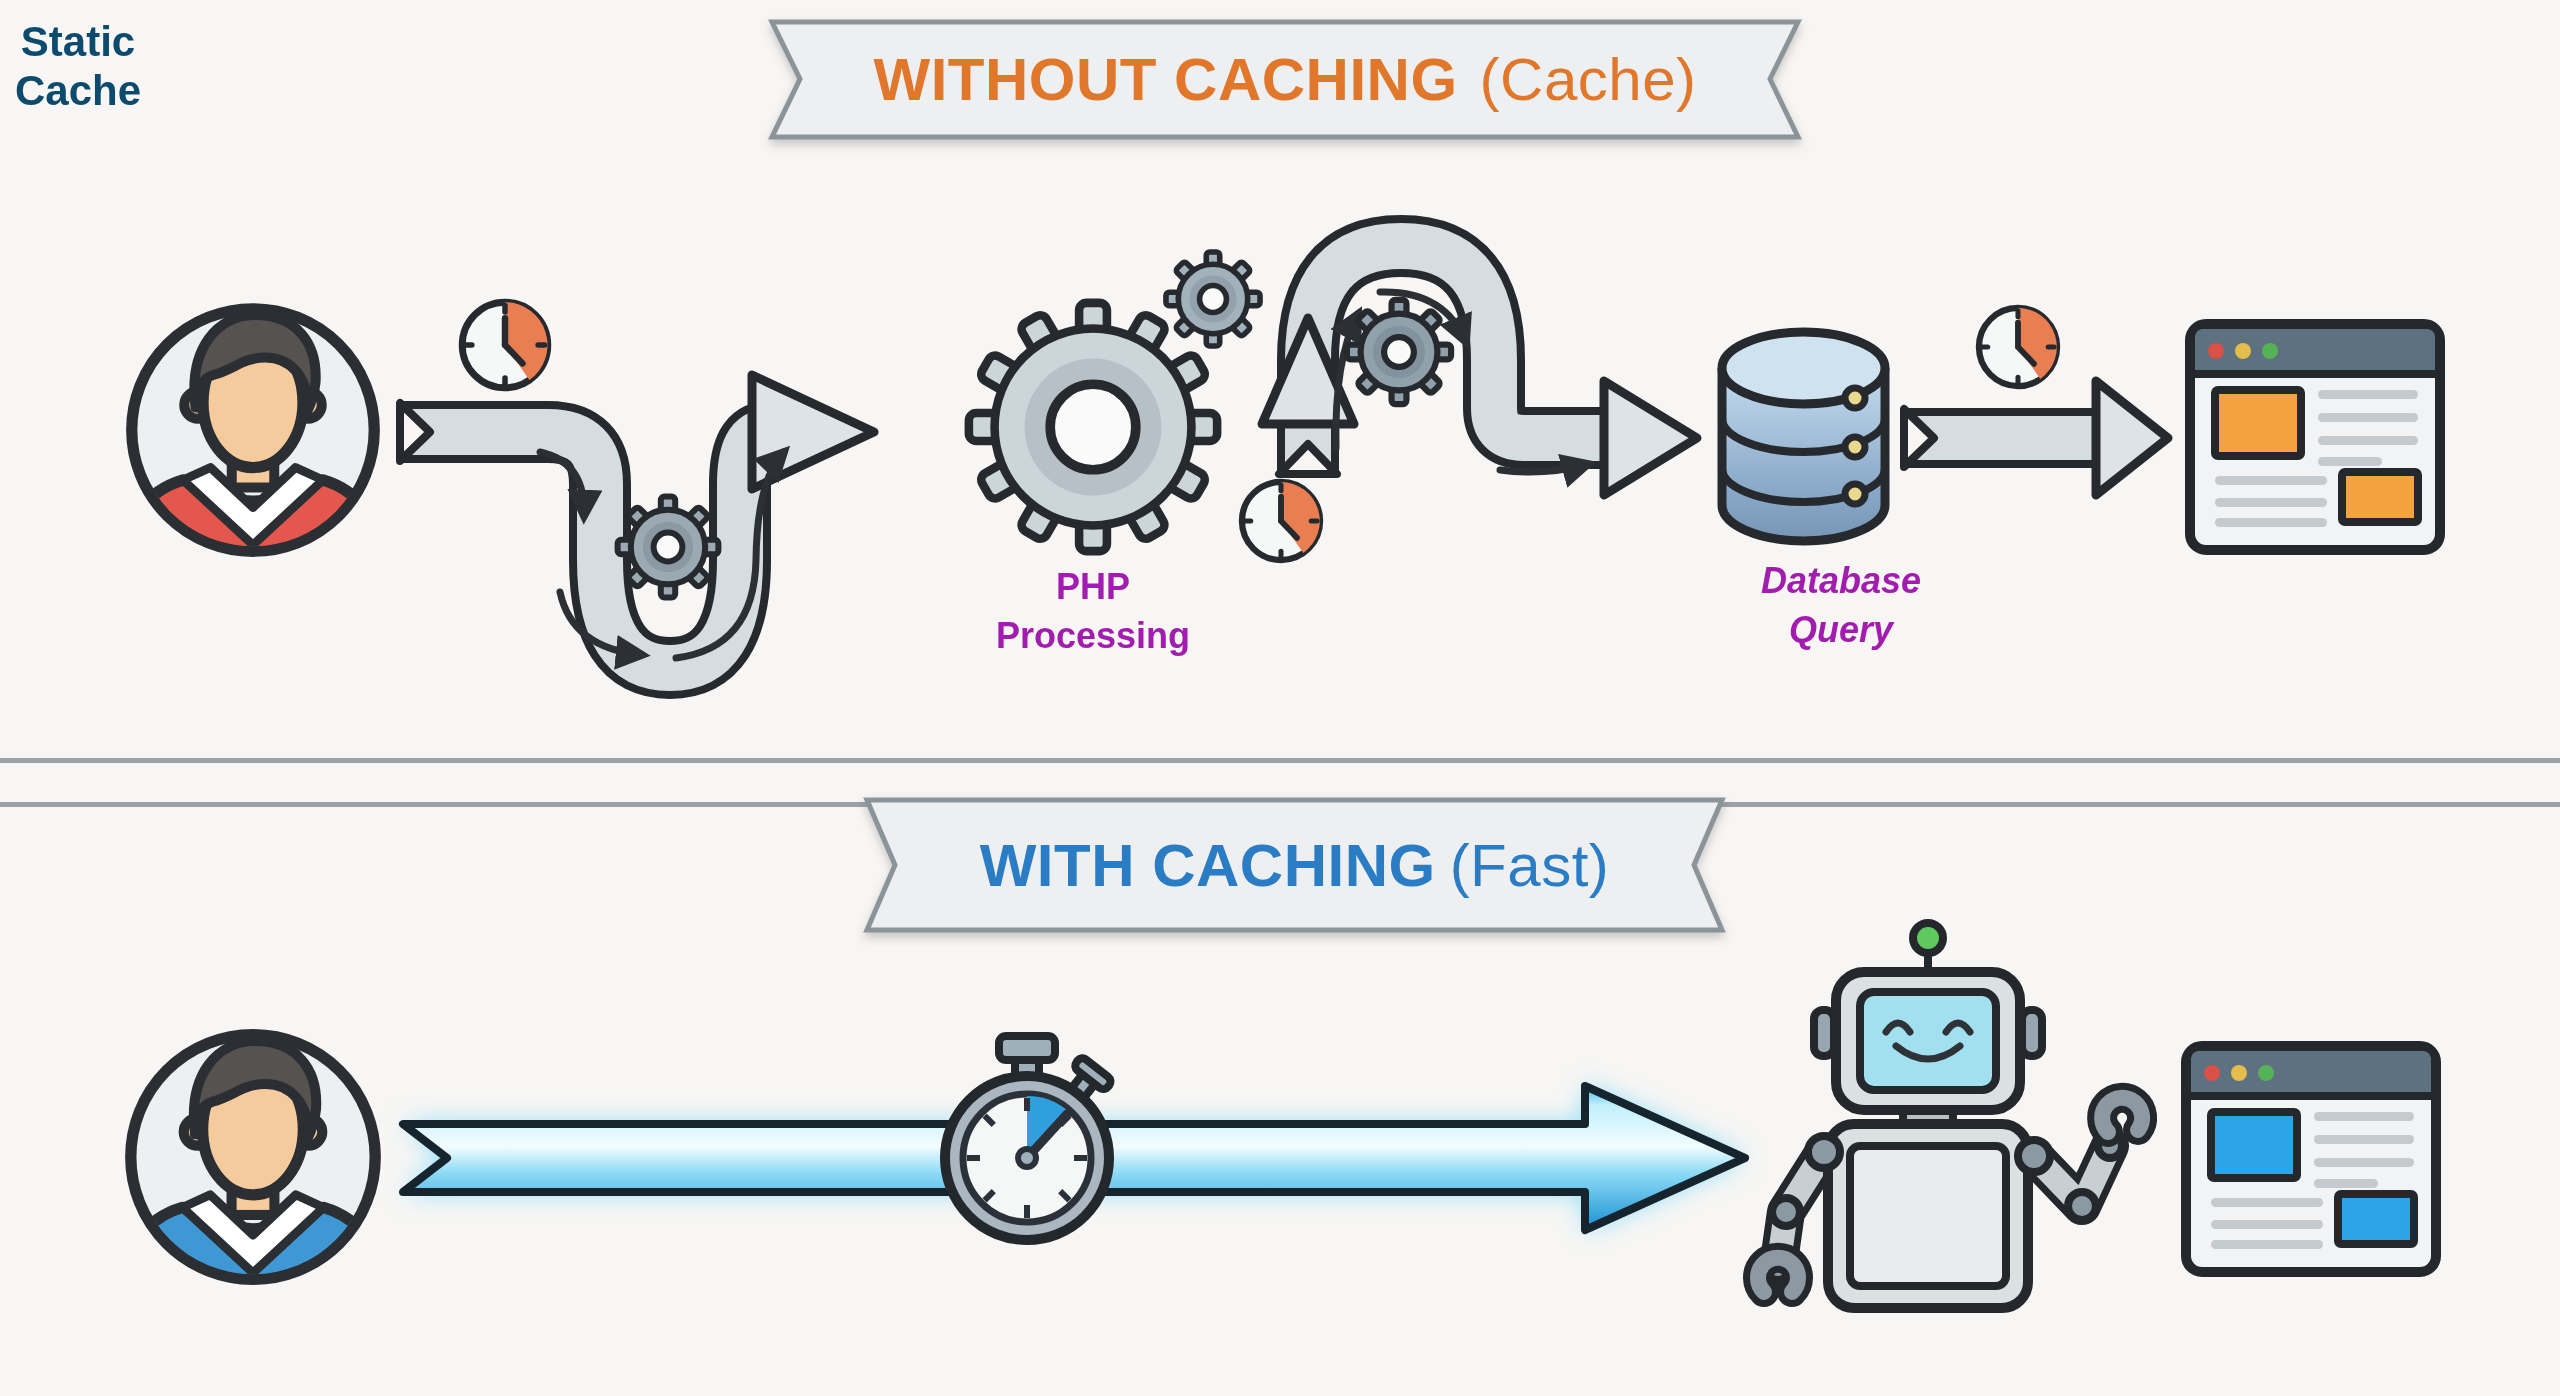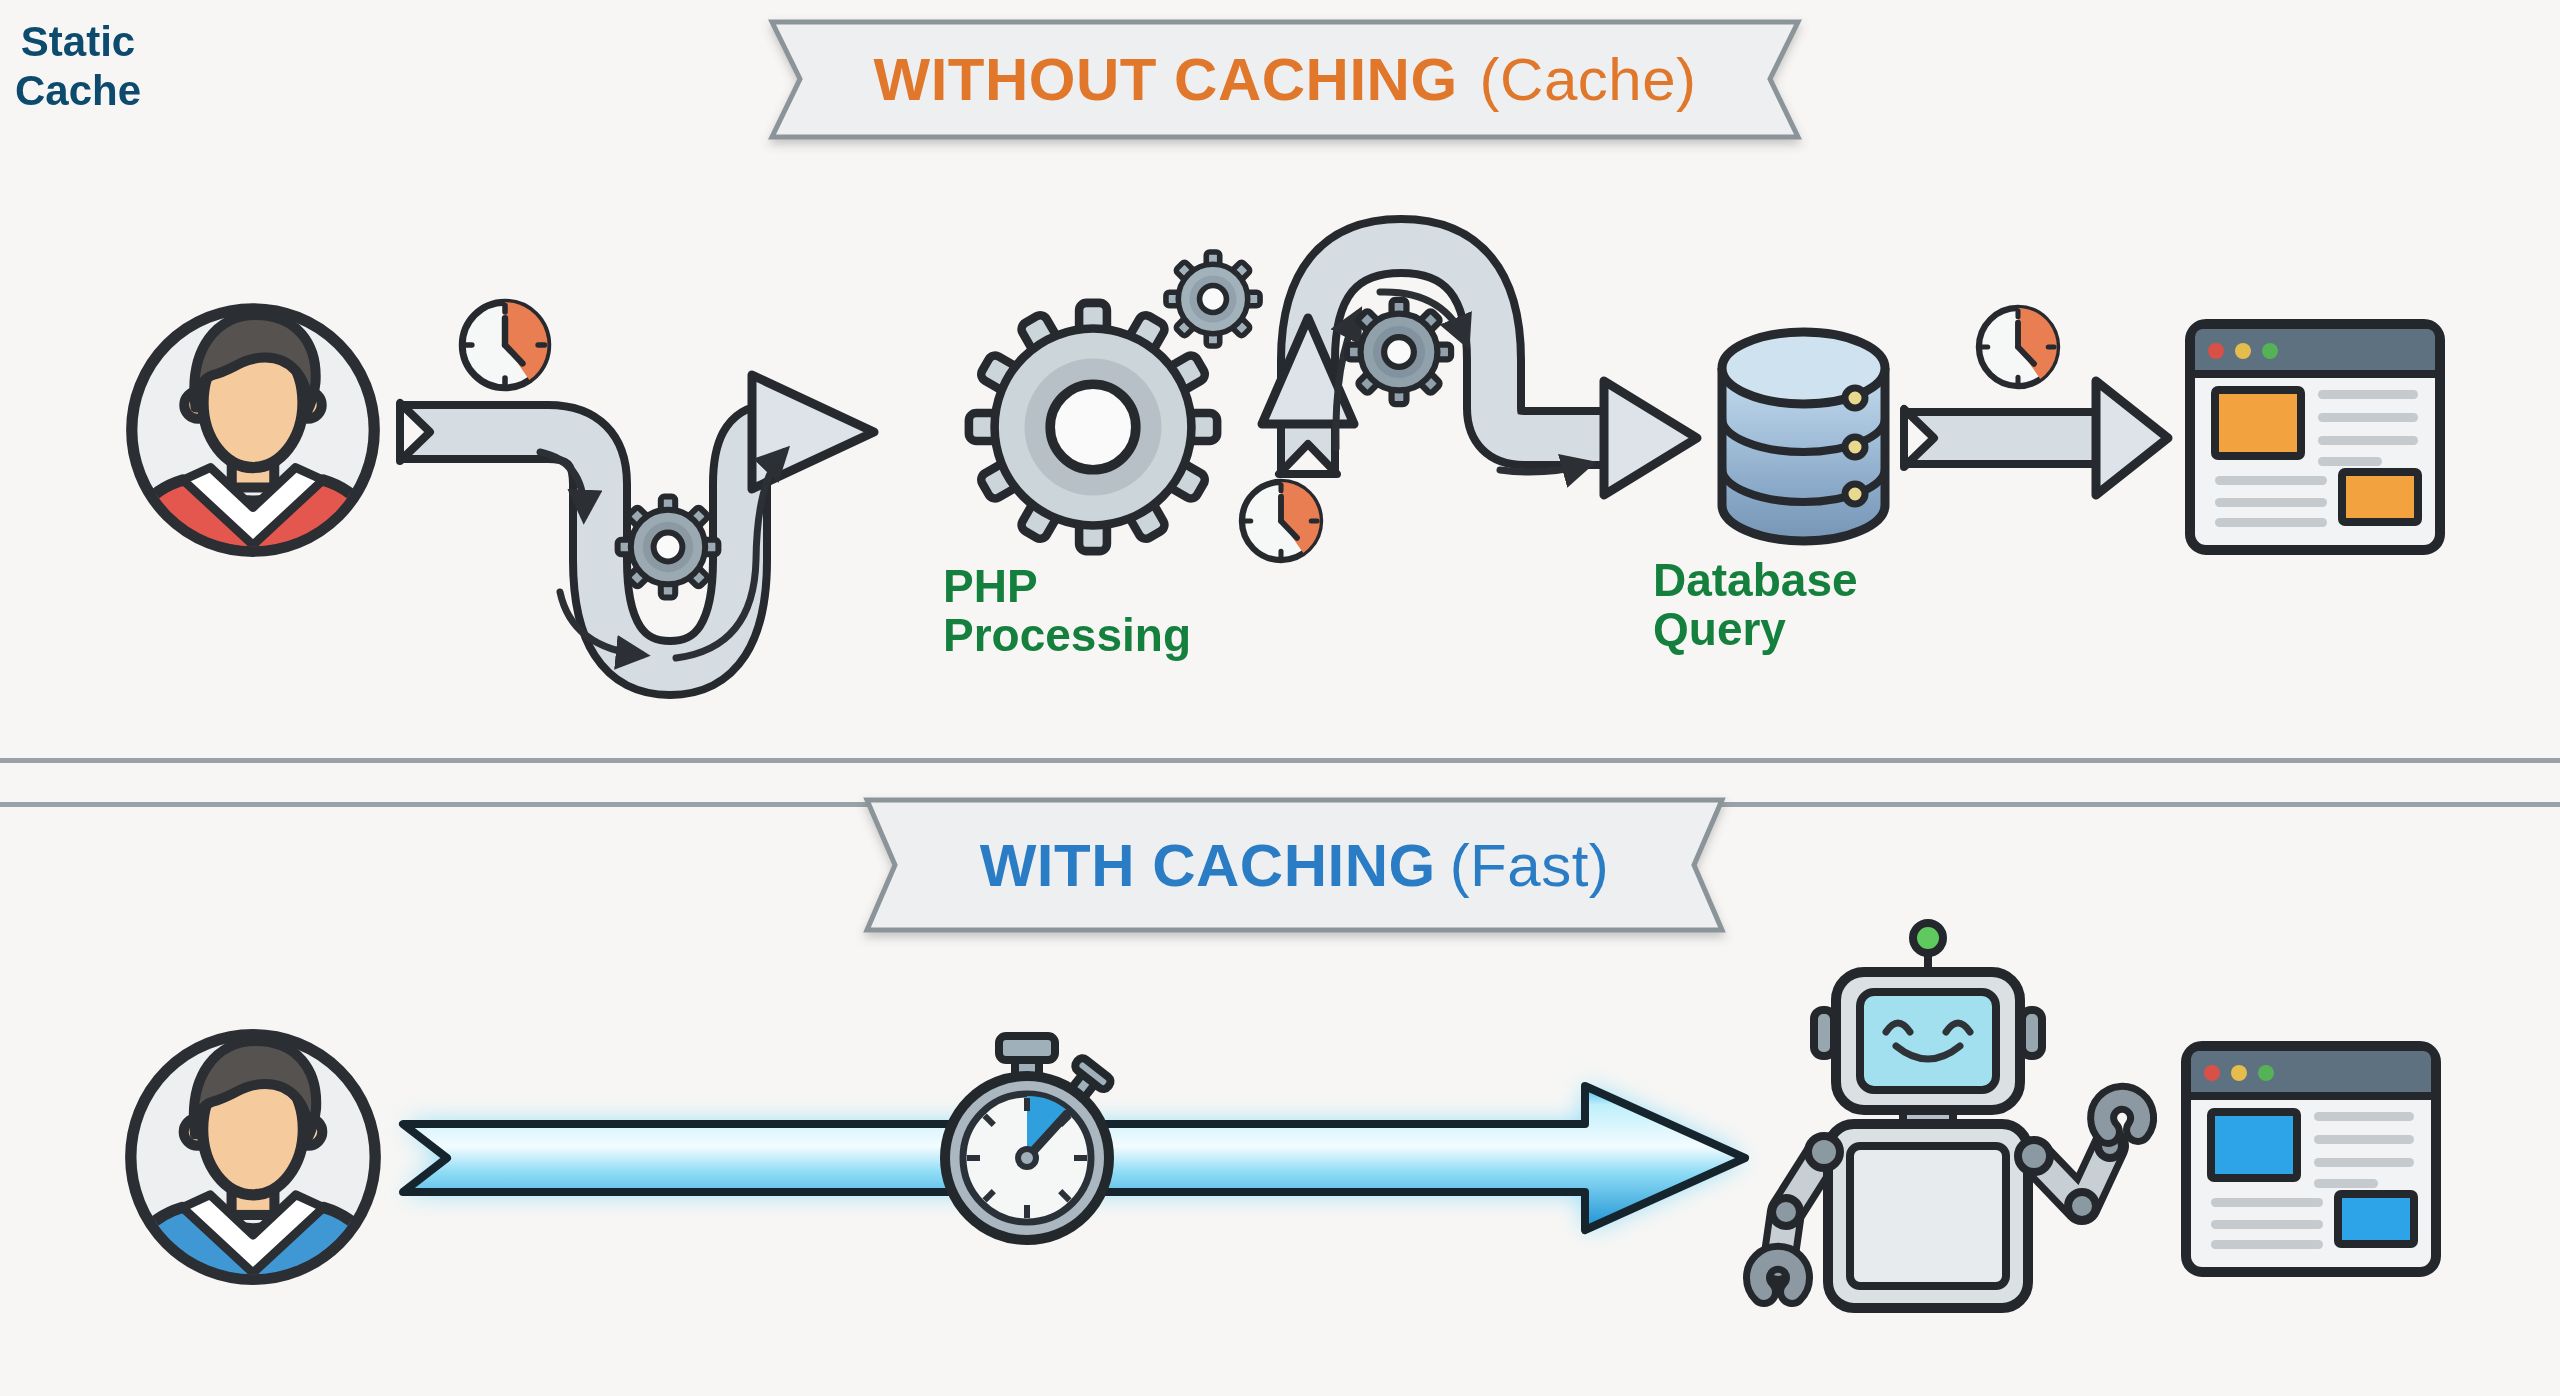--- a/index.html
+++ b/index.html
@@ -8,25 +8,25 @@
     font-family:"Liberation Sans", sans-serif;overflow:hidden;
   }
   #stage svg.canvas{position:absolute;left:0;top:0;}
   .overlay{position:absolute;display:flex;align-items:center;justify-content:center;}
   .banner-text{white-space:nowrap;letter-spacing:.5px;}
   .banner-text .bold{font-weight:bold;}
   .banner-text .light{font-weight:normal;margin-left:14px;}
   #banner-top{left:772px;top:22px;width:1026px;height:115px;font-size:60px;color:#e0772b;gap:8px;}
   #banner-bottom{left:867px;top:800px;width:855px;height:130px;font-size:60px;color:#2a7cc4;}
   .flow-label{
-    position:absolute;font-size:46px;font-weight:600;color:#15803d;
+    position:absolute;text-align:center;font-size:36px;font-weight:600;color:#a21caf;
     line-height:49px;white-space:pre-line;
   }
   #php-label{left:943px;top:562px;width:300px;}
-  #db-label{left:1653px;top:556px;width:300px;}
+  #db-label{left:1691px;top:556px;width:300px;font-style:italic;}
   #cache-label{
     left:1850px;top:1150px;width:156px;height:132px;
     font-size:42px;font-weight:600;color:#0c4a6e;line-height:49px;white-space:pre-line;
     display:flex;align-items:center;justify-content:center;text-align:center;
   }
 </style>
 </head>
 <body>
 
 <div id="stage">

